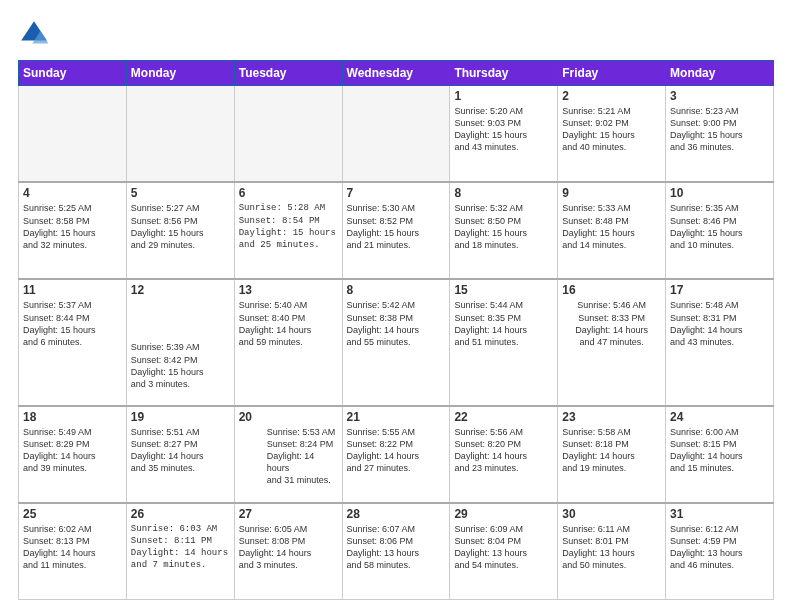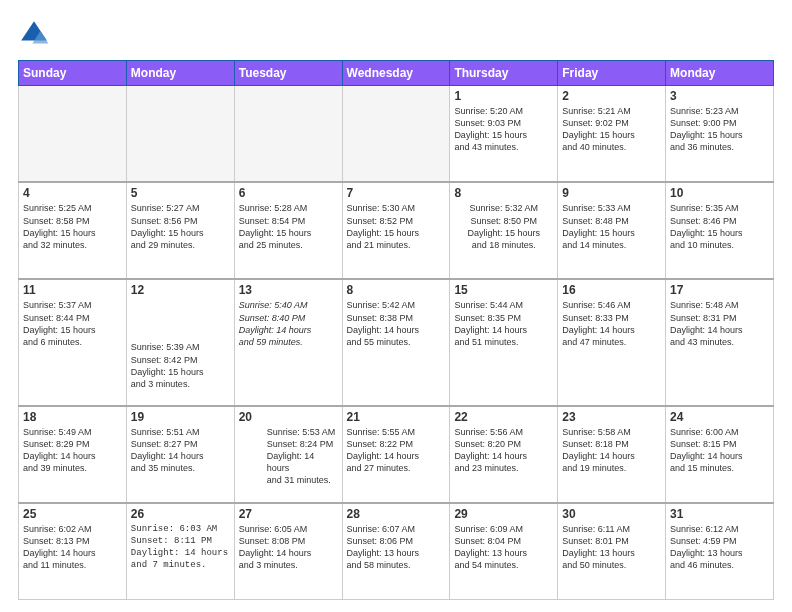--- a/index.html
+++ b/index.html
@@ -63,21 +63,21 @@
       font-weight: normal;
     }
     .calendar {
       flex: 1;
       border: 1px solid #ccc;
       border-collapse: collapse;
       width: 100%;
       table-layout: fixed;
     }
     .calendar th {
-      background: #8b5cf6;
+      background: #6d28d9;
       color: #fff;
       font-size: 12px;
       font-weight: bold;
       padding: 5px 4px;
       border: 1px solid #1a5fad;
       text-align: left;
     }
     .calendar td {
       border: 1px solid #ccc;
       vertical-align: top;
@@ -180,35 +180,35 @@
           </td>
           <td>
             <span class="day-number">5</span>
             <div class="day-info" style="white-space: pre-line;">Sunrise: 5:27 AM
 Sunset: 8:56 PM
 Daylight: 15 hours
 and 29 minutes.</div>
           </td>
           <td>
             <span class="day-number">6</span>
-            <div class="day-info" style="white-space: pre-line;">Sunrise: 5:28 AM
+            <div class="day-info" style="white-space: pre-line; font-family: Liberation Mono, monospace;">Sunrise: 5:28 AM
 Sunset: 8:54 PM
 Daylight: 15 hours
 and 25 minutes.</div>
           </td>
           <td>
             <span class="day-number">7</span>
             <div class="day-info" style="white-space: pre-line;">Sunrise: 5:30 AM
 Sunset: 8:52 PM
 Daylight: 15 hours
 and 21 minutes.</div>
           </td>
           <td>
             <span class="day-number">8</span>
-            <div class="day-info" style="white-space: pre-line; text-align: center;">Sunrise: 5:32 AM
+            <div class="day-info" style="white-space: pre-line;">Sunrise: 5:32 AM
 Sunset: 8:50 PM
 Daylight: 15 hours
 and 18 minutes.</div>
           </td>
           <td>
             <span class="day-number">9</span>
             <div class="day-info" style="white-space: pre-line;">Sunrise: 5:33 AM
 Sunset: 8:48 PM
 Daylight: 15 hours
 and 14 minutes.</div>
@@ -231,42 +231,42 @@
           </td>
           <td>
             <span class="day-number">12</span>
             <div class="day-info" style="white-space: pre-line; margin-top: 44px;">Sunrise: 5:39 AM
 Sunset: 8:42 PM
 Daylight: 15 hours
 and 3 minutes.</div>
           </td>
           <td>
             <span class="day-number">13</span>
-            <div class="day-info" style="white-space: pre-line; font-style: italic;">Sunrise: 5:40 AM
+            <div class="day-info" style="white-space: pre-line;">Sunrise: 5:40 AM
 Sunset: 8:40 PM
 Daylight: 14 hours
 and 59 minutes.</div>
           </td>
           <td>
             <span class="day-number">8</span>
             <div class="day-info" style="white-space: pre-line;">Sunrise: 5:42 AM
 Sunset: 8:38 PM
 Daylight: 14 hours
 and 55 minutes.</div>
           </td>
           <td>
             <span class="day-number">15</span>
             <div class="day-info" style="white-space: pre-line;">Sunrise: 5:44 AM
 Sunset: 8:35 PM
 Daylight: 14 hours
 and 51 minutes.</div>
           </td>
           <td>
             <span class="day-number">16</span>
-            <div class="day-info" style="white-space: pre-line;">Sunrise: 5:46 AM
+            <div class="day-info" style="white-space: pre-line; text-align: center;">Sunrise: 5:46 AM
 Sunset: 8:33 PM
 Daylight: 14 hours
 and 47 minutes.</div>
           </td>
           <td>
             <span class="day-number">17</span>
             <div class="day-info" style="white-space: pre-line;">Sunrise: 5:48 AM
 Sunset: 8:31 PM
 Daylight: 14 hours
 and 43 minutes.</div>

